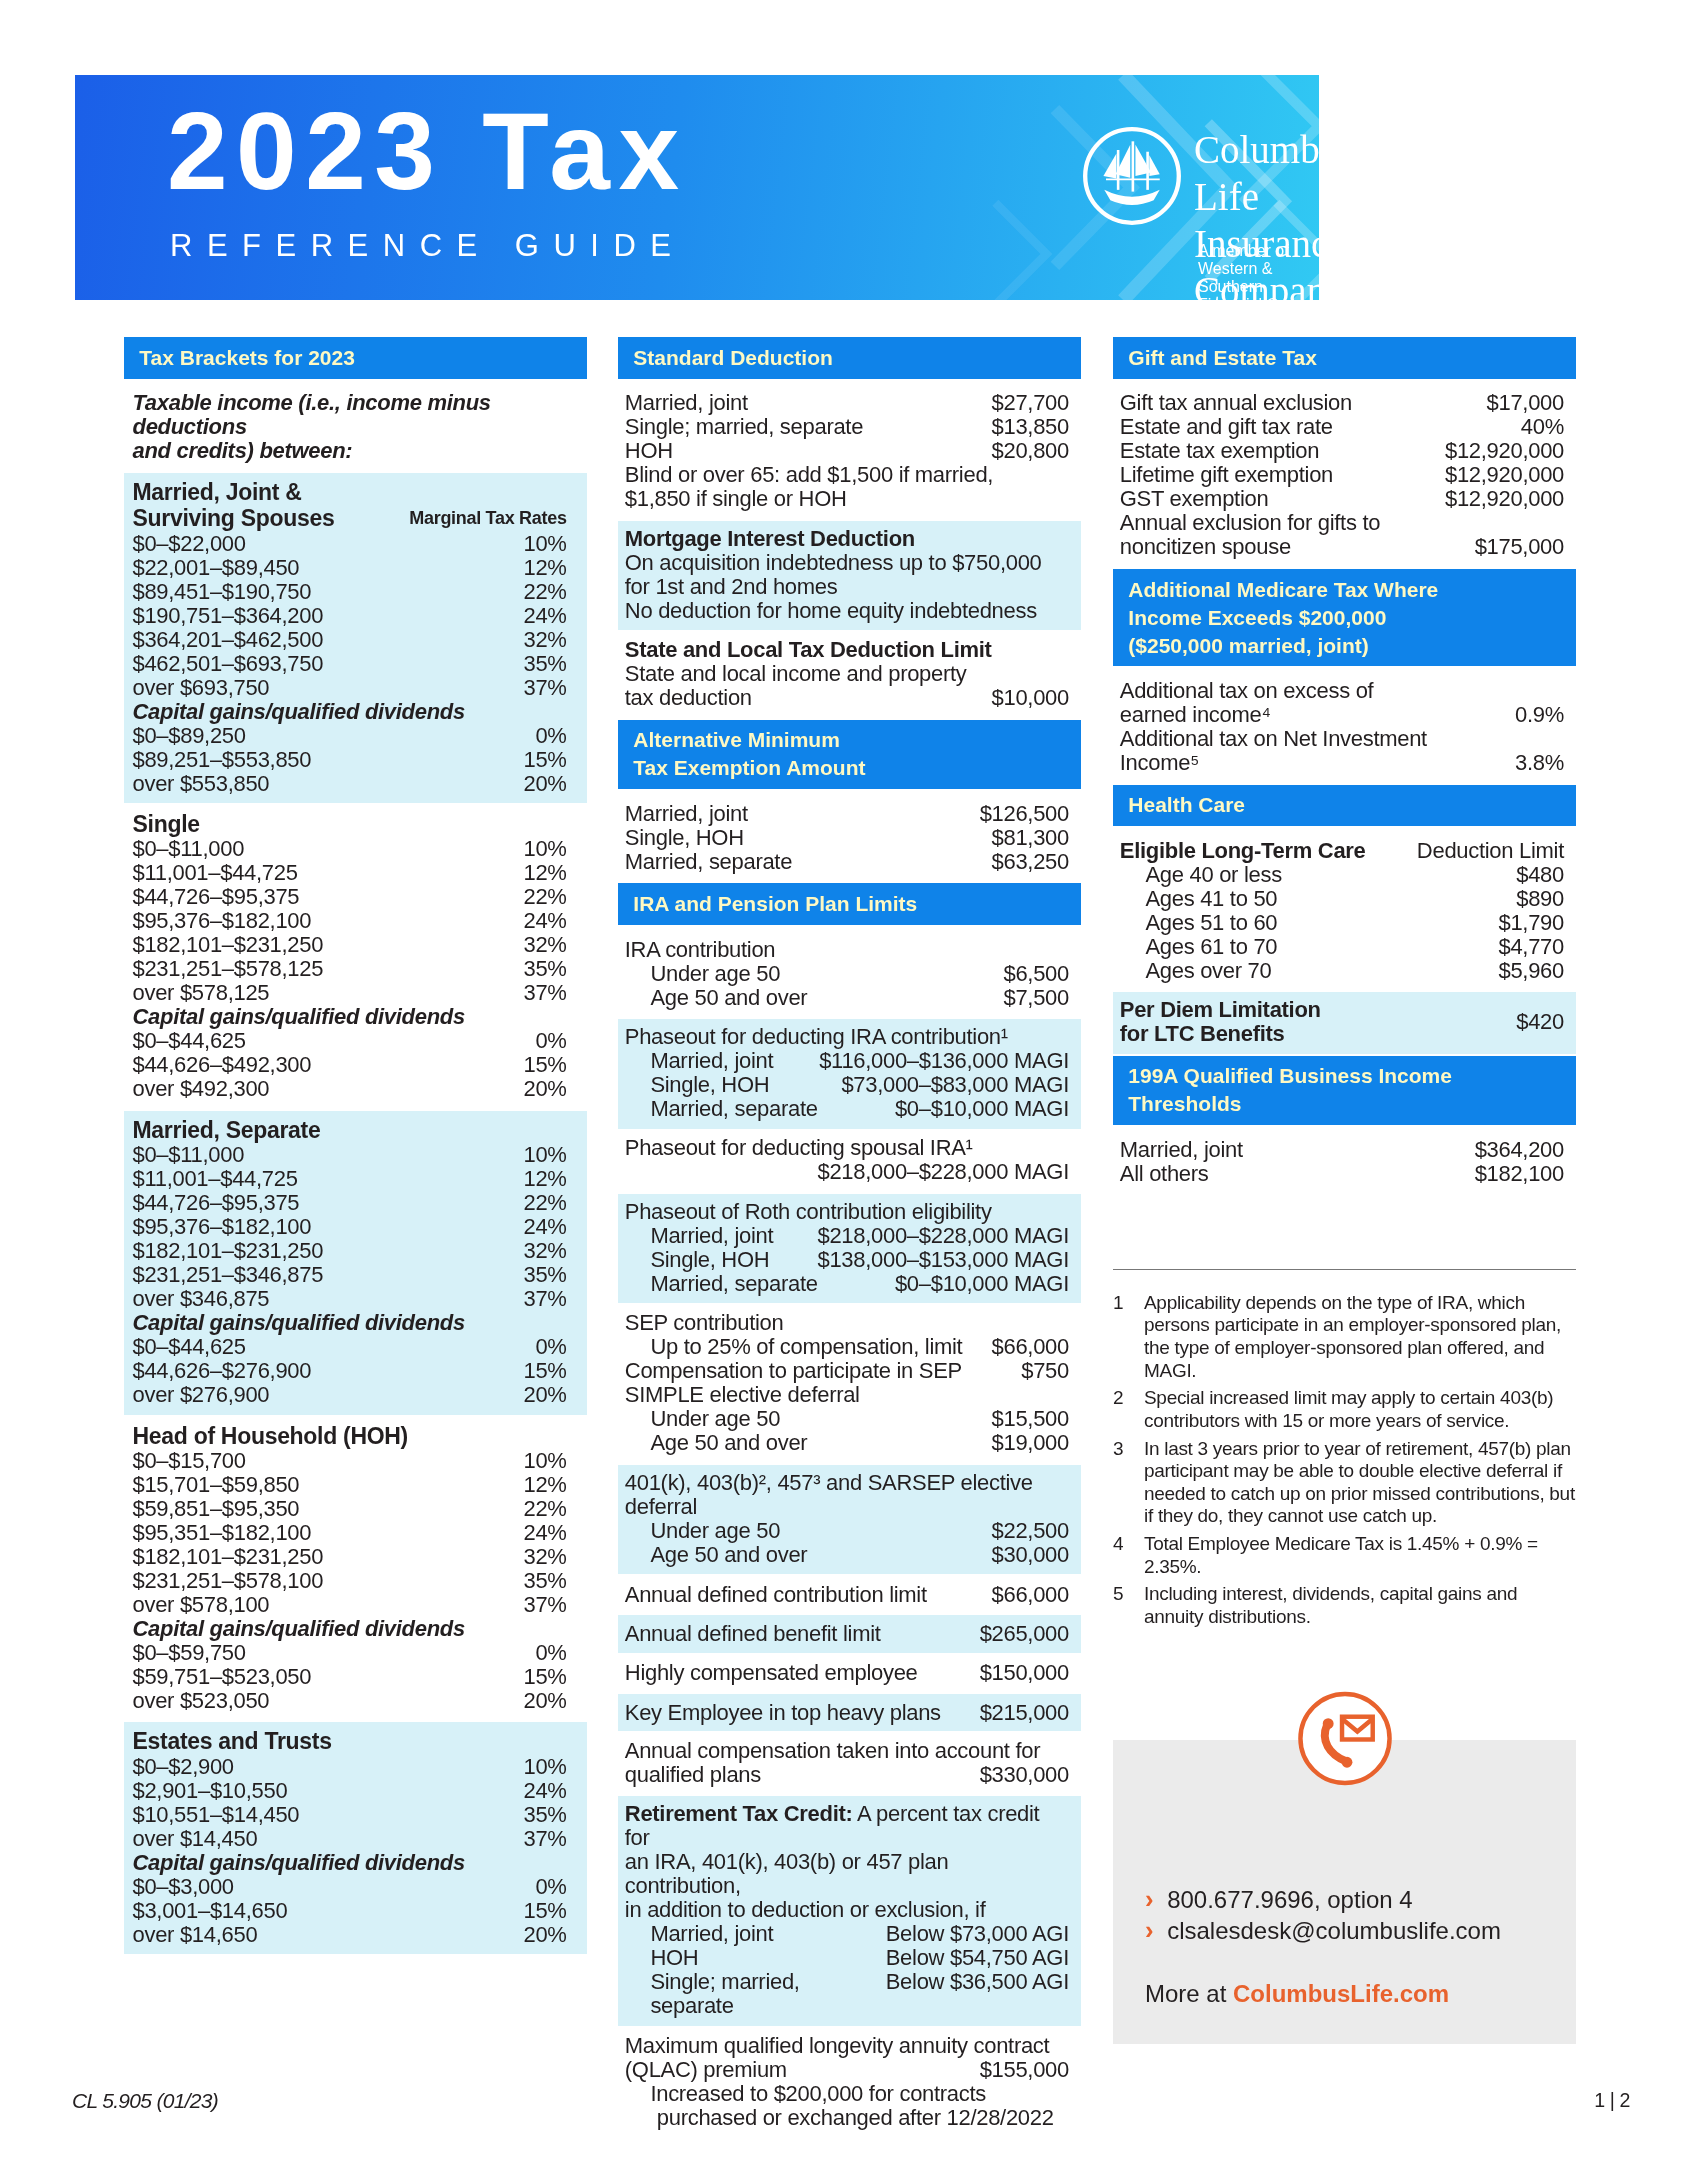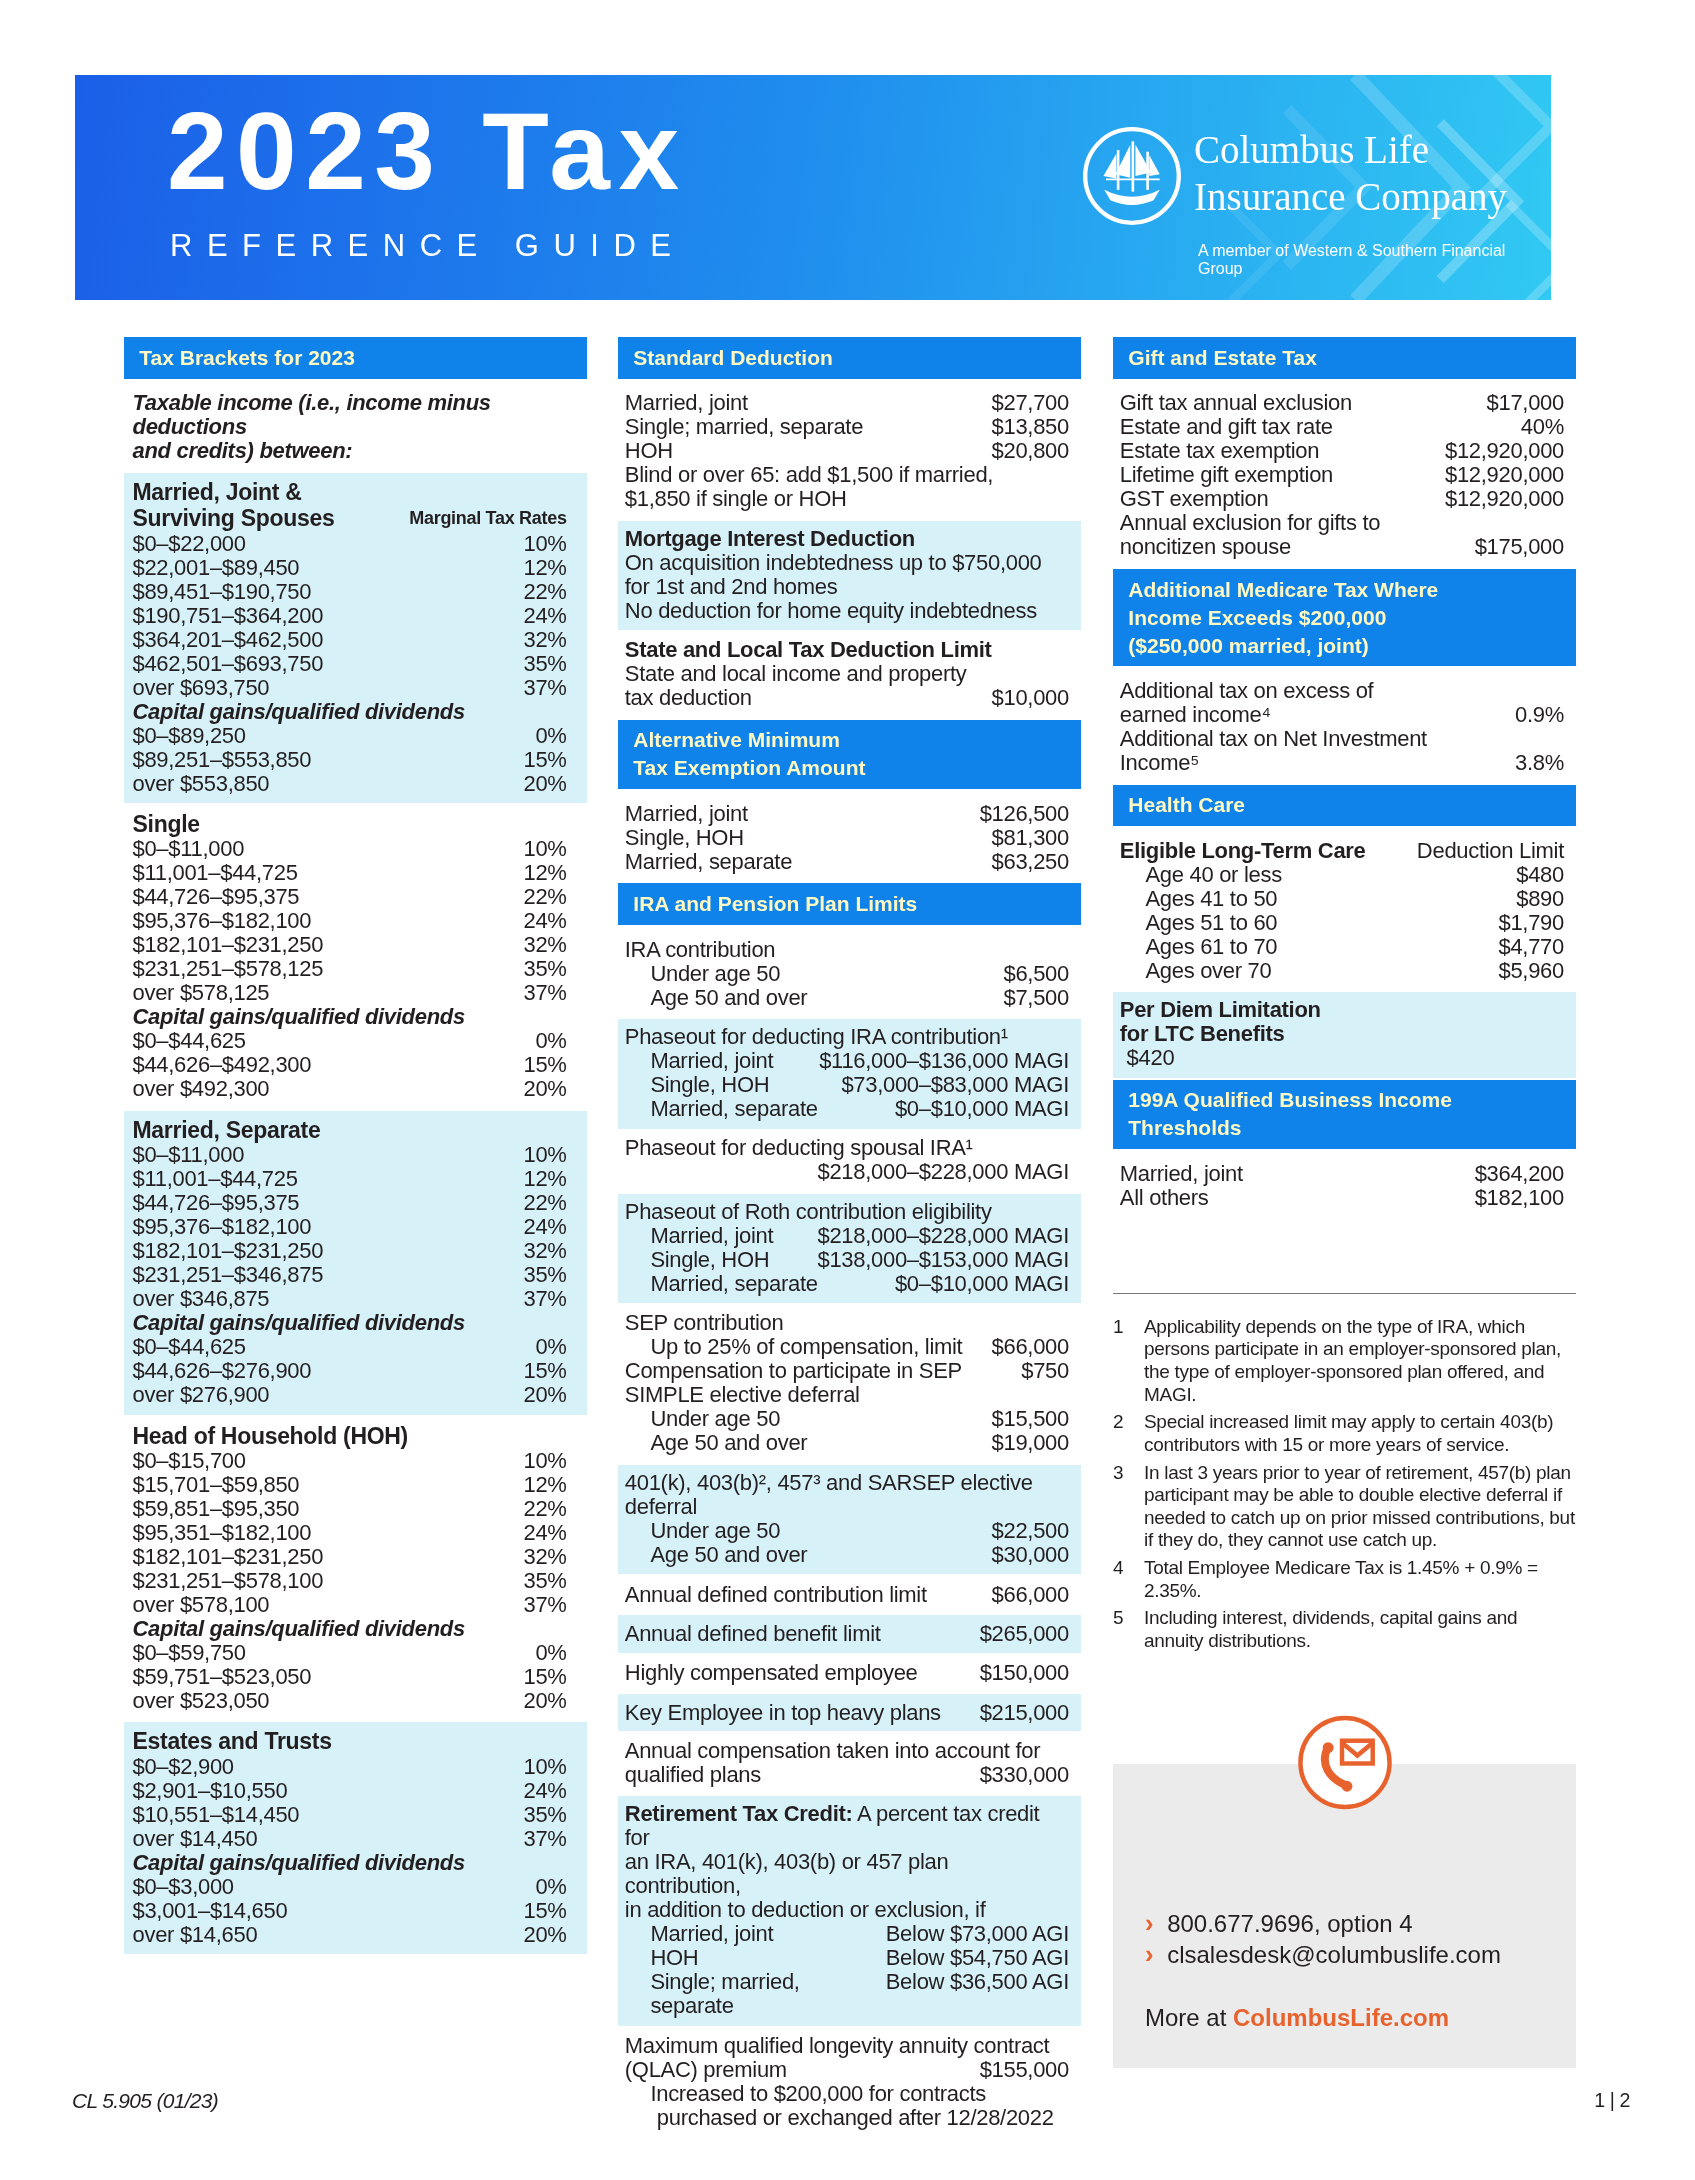--- a/index.html
+++ b/index.html
@@ -5,21 +5,21 @@
   :root{
     --banner_blue:#0f83e9; --cyan_bg:#d7f1f8; --text:#231f20;
     --orange:#e8622d; --gray_box:#ebebeb;
     --grad_start:#1b5fe8; --grad_end:#31c9f3;
   }
   html,body{margin:0;padding:0;background:#fff;}
   .page{position:relative;width:1696px;height:2181px;background:#fff;overflow:hidden;
         font-family:"Liberation Sans","DejaVu Sans",sans-serif;color:var(--text);}
 
   
-  .header{position:absolute;left:75px;top:75px;width:1476px;height:225px;overflow:hidden;
+  .header{position:absolute;left:75px;top:75px;width:1244px;height:225px;overflow:hidden;
           background:linear-gradient(97deg,var(--grad_start) 0%,#1f8cee 48%,var(--grad_end) 100%);}
   .h-title{position:absolute;left:92px;top:22px;font-size:109px;font-weight:700;color:#fff;letter-spacing:8.5px;line-height:1;}
   .h-sub{position:absolute;left:95px;top:153px;font-size:31px;color:#fff;letter-spacing:14.5px;font-weight:400;}
   .logo{position:absolute;left:1005px;top:49px;width:104px;height:104px;}
   .brand{position:absolute;left:1119px;top:51px;font-family:"Liberation Serif","DejaVu Serif",serif;
          font-size:39px;line-height:47px;color:#fff;}
   .tagline{position:absolute;left:1123px;top:167px;font-size:16px;color:#fff;}
   .chevrons{position:absolute;right:0;top:0;width:477px;height:225px;}
 
   
@@ -36,21 +36,21 @@
   .row{display:flex;justify-content:space-between;font-size:22px;line-height:24px;letter-spacing:-0.3px;}
   .row .l{white-space:pre-line;}
   .row .v{flex:none;text-align:right;white-space:nowrap;padding-left:6.8px;}
   .row.b{font-weight:700;}
   .row.i{font-style:italic;font-weight:bold;}
   .row.n{padding-left:25.6px;}
   .row.n2{padding-left:32px;}
   .row.hd{font-size:23px;line-height:26.4px;}
   .row.smr .v{font-size:18px;font-weight:700;}
   .row.lb .l{font-weight:700;}
-  .row.pd{align-items:flex-start;flex-direction:column;}
+  .row.pd{align-items:center;}
   .row.pd .l{font-weight:700;}
   .row.corp{margin-top:6.8px;}
 
   
   .fnrule{border-top:1.7px solid #777;margin:75px 0 22px 0;width:100%;}
   .fn{display:flex;font-size:19px;line-height:22.6px;letter-spacing:-0.3px;margin-bottom:5.1px;}
   .fn .num{width:31px;flex:none;}
   .fn .txt{flex:1;}
 
   

